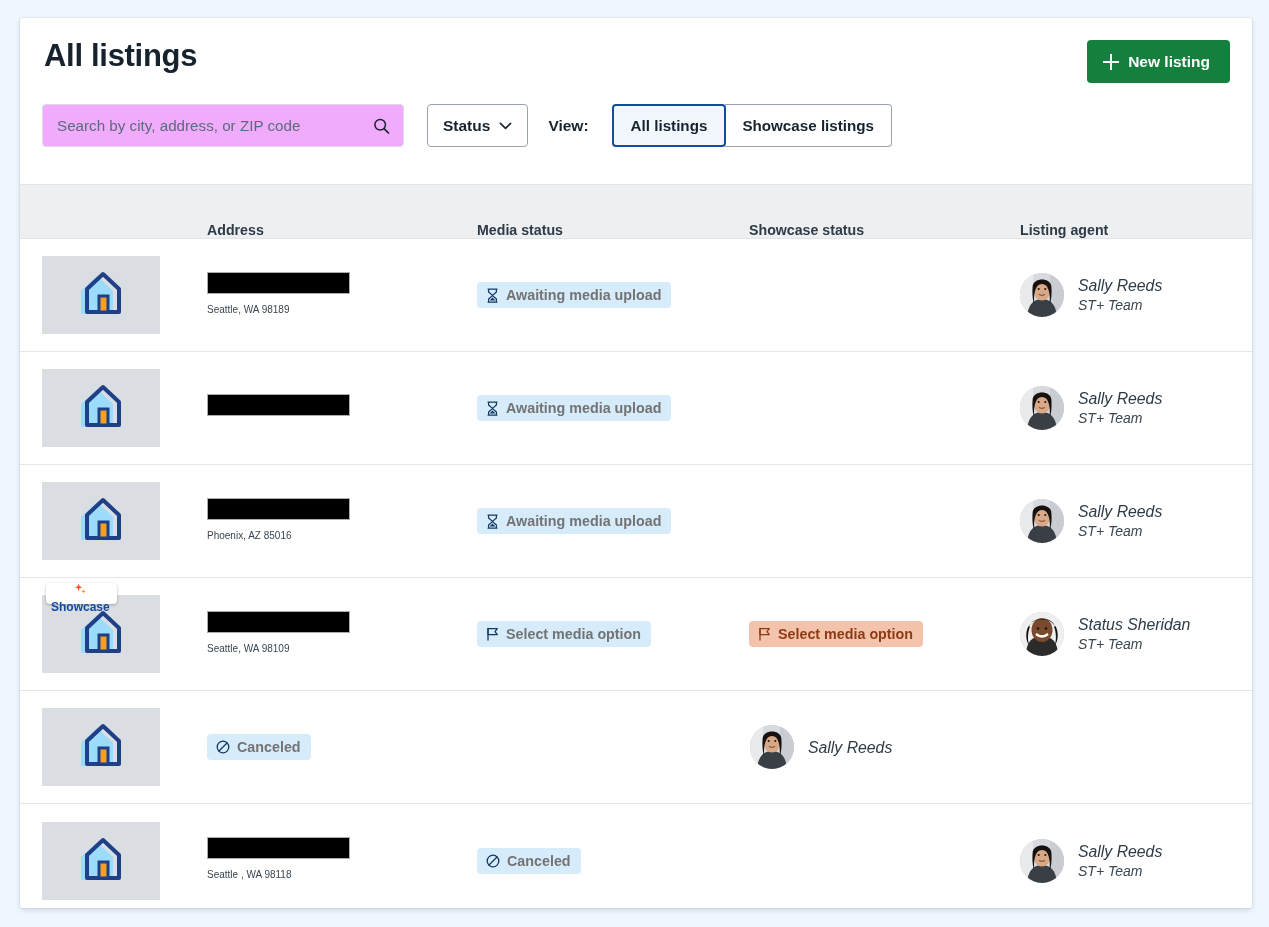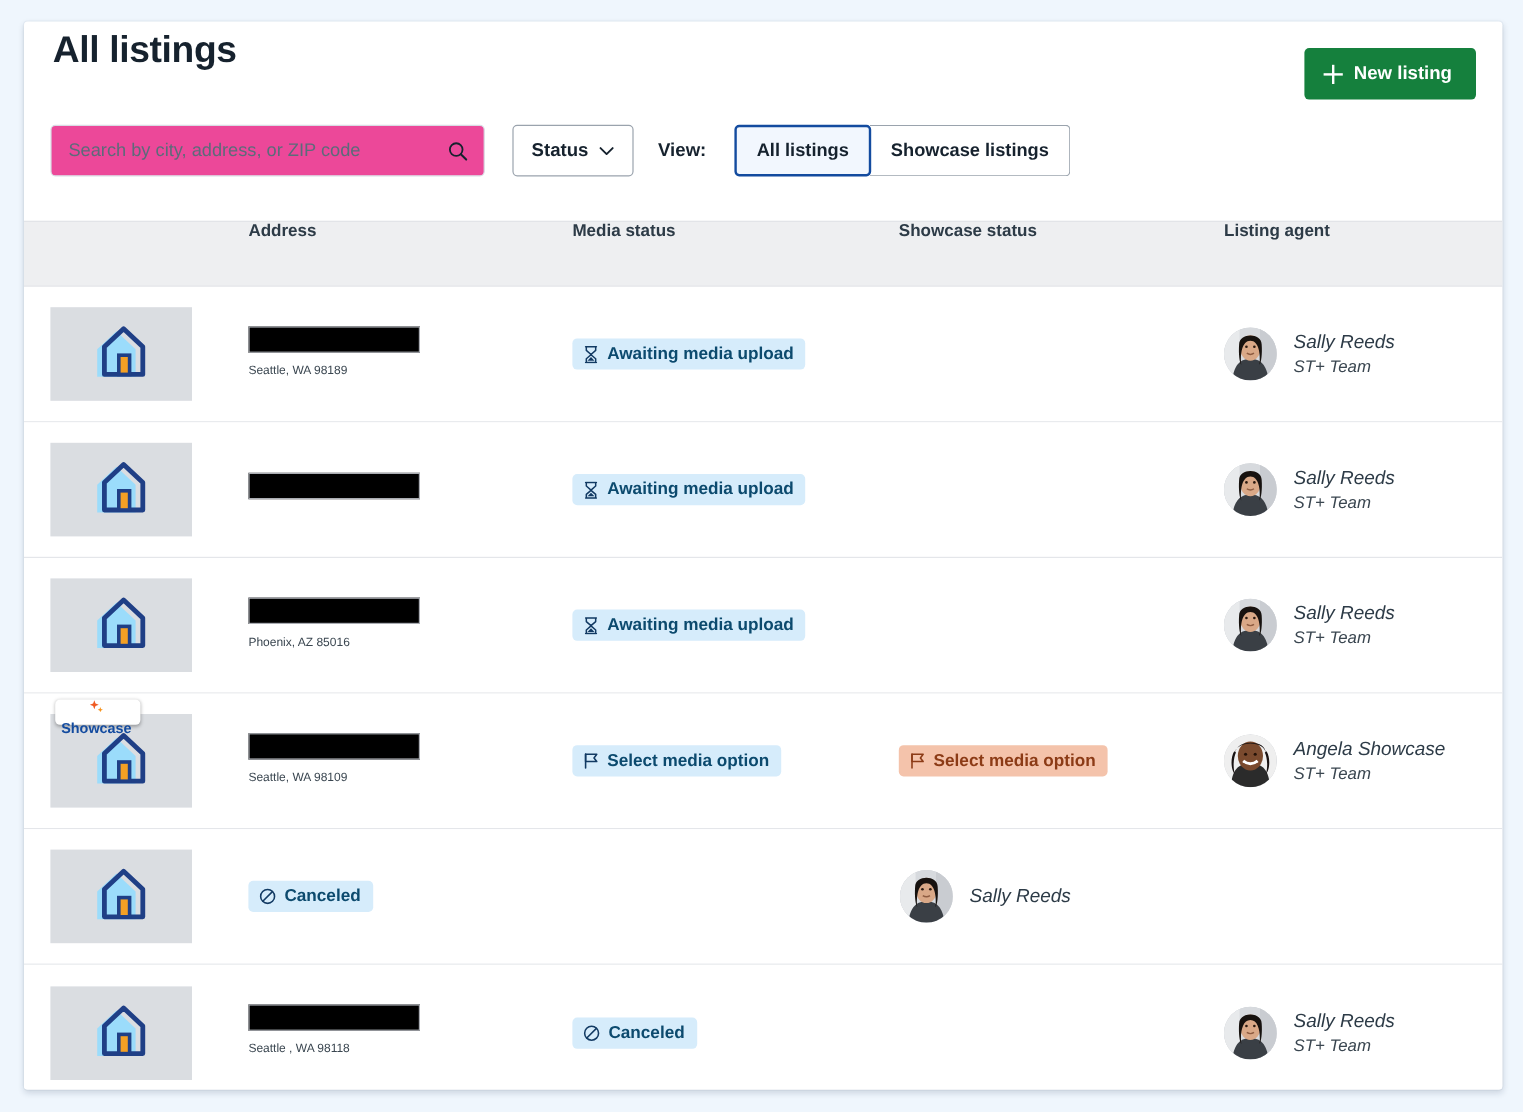--- a/index.html
+++ b/index.html
@@ -24,21 +24,21 @@
     height: 890px;
     background: #ffffff;
     border-radius: 3px;
     box-shadow: 0 2px 5px rgba(20,40,70,0.16), 0 0 0 1px rgba(20,40,70,0.04);
     overflow: hidden;
   }
 
   
   .card-head {
     position: relative;
-    padding: 4px 22px 0 22px;
+    padding: 18px 22px 0 22px;
     height: 166px;
   }
   .page-title {
     font-size: 31px;
     font-weight: bold;
     color: #16222e;
     letter-spacing: -0.3px;
     margin: 0;
     padding: 0 0 0 2px;
     line-height: 40px;
@@ -75,21 +75,21 @@
   .toolbar {
     position: absolute;
     left: 22px; top: 86px;
     display: flex;
     align-items: center;
     gap: 23px;
   }
   .search-wrap {
     position: relative;
     width: 362px; height: 43px;
-    background: #ec4899;
+    background: #f0abfc;
     border: 1px solid #d9dce4;
     border-radius: 4px;
     display: flex;
     align-items: center;
   }
   .search-wrap input {
     flex: 1;
     border: none; outline: none; background: transparent;
     font-family: "Liberation Sans", sans-serif;
     font-size: 15.2px;
@@ -148,21 +148,21 @@
     background: #f2f7fe;
     border: 2px solid #134b9f;
     border-radius: 4px;
     z-index: 2;
     margin-right: -1px;
   }
 
   
   .thead {
     display: flex;
-    align-items: flex-start;
+    align-items: flex-end;
     height: 55px;
     background: #eeeff1;
     border-top: 1px solid #e2e4e8;
     border-bottom: 1px solid #e2e4e8;
     padding: 0 22px;
   }
   .thead .th {
     font-size: 14.2px;
     font-weight: bold;
     color: #2d3b47;
@@ -225,21 +225,21 @@
     display: inline-flex;
     align-items: center;
     gap: 7px;
     height: 26px;
     padding: 0 10px 0 9px;
     border-radius: 4px;
     font-size: 14.3px;
     font-weight: bold;
     white-space: nowrap;
   }
-  .badge.blue   { background: #d6ecfb; color: #0c4a6e; }
+  .badge.blue   { background: #d6ecfb; color: #737373; }
   .badge.orange { background: #f4c3ab; color: #8c3b16; }
   .badge svg { display: block; flex: 0 0 auto; }
 
   
   .agent { display: flex; align-items: center; gap: 14px; font-style: italic; }
   .avatar {
     width: 44px; height: 44px;
     border-radius: 50%;
     overflow: hidden;
     flex: 0 0 auto;
@@ -515,21 +515,21 @@
       <path d="M6 44 C6 30 12 24 22 24 C32 24 38 30 38 44 Z" fill="#2b2b2b"></path>
       <ellipse cx="22" cy="18" rx="10.5" ry="12" fill="#7a4a2e"></ellipse>
       <path d="M9 16 C9 5 35 4 35 17 C35 10 30 7 22 7 C15 7 10 10 9 16 Z" fill="#181212"></path>
       <path d="M8.5 14 C5 20 6 30 9 33 C7 25 8.5 18 10 15 Z" fill="#181212"></path>
       <path d="M35.5 14 C39 20 38 30 35 33 C37 25 35.5 18 34 15 Z" fill="#181212"></path>
       <path d="M16 22 Q22 27 28 22" fill="none" stroke="#fff" stroke-width="2.4"></path>
       <circle cx="18" cy="16.5" r="1.3" fill="#241208"></circle>
                   <circle cx="26" cy="16.5" r="1.3" fill="#241208"></circle>
     </svg></span>
         <span>
-          <div class="agent-name">Angela Showcase</div>
+          <div class="agent-name">Status Sheridan</div>
           <div class="agent-team">ST+ Team</div>
         </span>
       </div>
     </div>
   </div>
 
   <div class="row">
     <div class="col-thumb">
       <div class="thumb">
 

